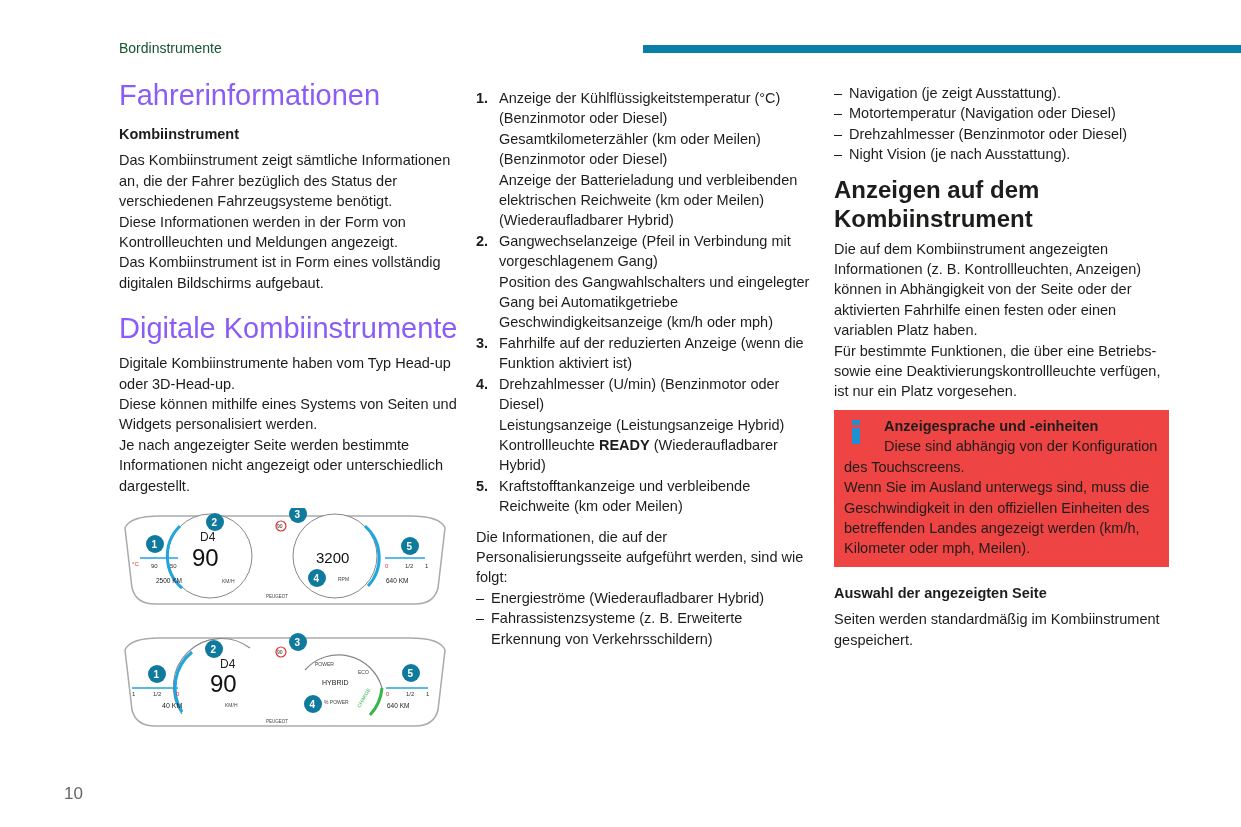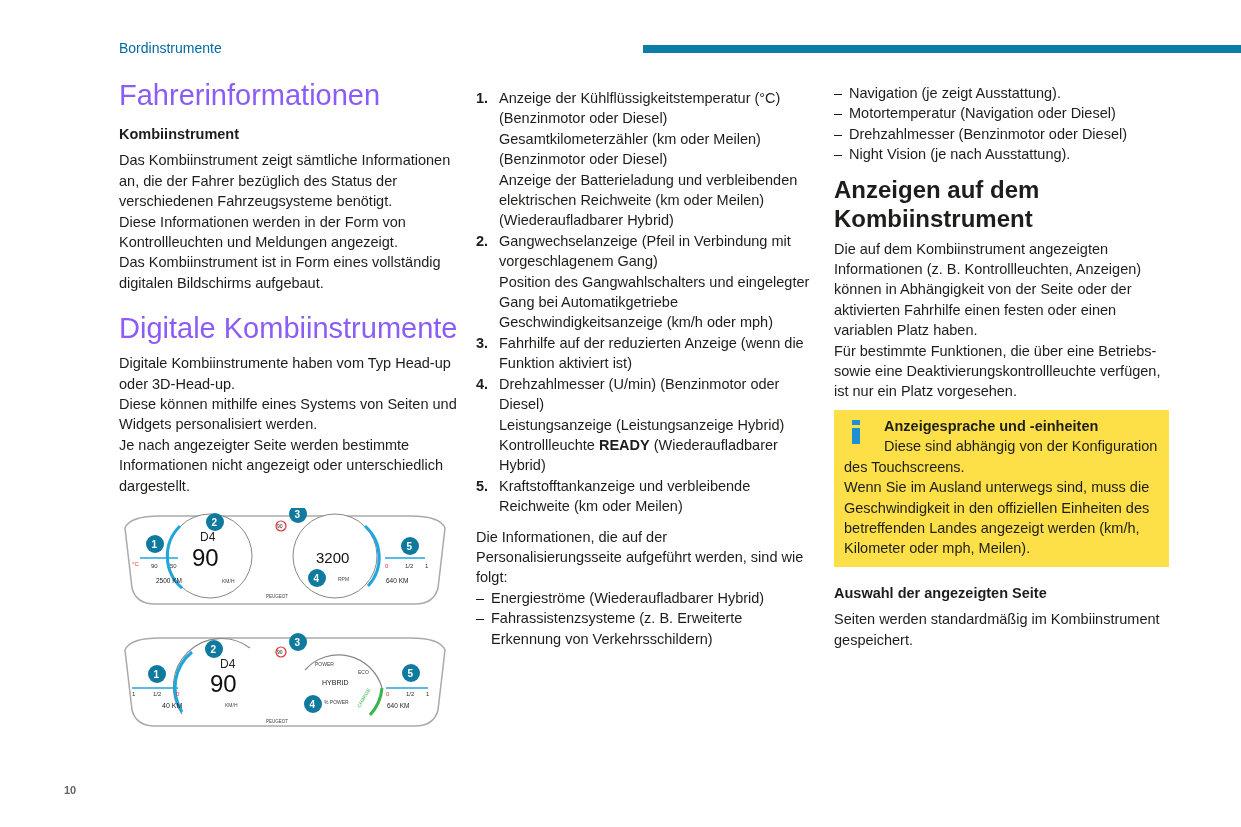--- a/index.html
+++ b/index.html
@@ -1,41 +1,41 @@
 <!DOCTYPE html>
 <html><head>
 <meta charset="utf-8">
 <style>
   * { box-sizing: border-box; margin: 0; padding: 0; }
   html, body { width: 1241px; height: 827px; background: #fff; overflow: hidden; }
   body { position: relative; font-family: "Liberation Sans", sans-serif; color: #1d1d1b; }
-  .section-label { position: absolute; left: 119px; top: 40px; font-size: 14px; color: #0369a1; }
+  .section-label { position: absolute; left: 119px; top: 40px; font-size: 14px; color: #14532d; }
   .top-bar { position: absolute; left: 643px; top: 45px; width: 598px; height: 8px; background: #0a7ea6; }
   .col { position: absolute; font-size: 14.5px; line-height: 20.4px; }
   .col1 { left: 119px; top: 78px; width: 340px; }
   .col2 { left: 476px; top: 88px; width: 335px; }
   .col3 { left: 834px; top: 83px; width: 335px; }
   h1.light { font-weight: normal; font-size: 29px; color: #8b5cf6; line-height: 34px; margin-bottom: 12px; }
   h3 { font-size: 14.5px; font-weight: bold; margin-bottom: 6px; }
   h2.bold { font-size: 24px; font-weight: bold; line-height: 29px; margin: 10px 0 6px; }
   ol.num { list-style: none; }
   ol.num li { position: relative; padding-left: 23px; }
   ol.num li .n { position: absolute; left: 0; top: 0; font-weight: bold; }
   ul.dash { list-style: none; }
   ul.dash li { position: relative; padding-left: 15px; }
   ul.dash li::before { content: "–"; position: absolute; left: 0; }
-  .infobox { background: #fde047; padding: 6px 10px 8px 10px; margin: 8px 0 16px 0; }
+  .infobox { background: #ef4444; padding: 6px 10px 8px 10px; margin: 8px 0 16px 0; }
   .infobox .ihead { display: flex; }
   .infobox .icon-i { width: 10px; height: 24px; margin: 4px 22px 0 8px; position: relative; flex-shrink: 0; }
   .infobox .icon-i::before { content: ""; position: absolute; left: 0; top: 0; width: 8px; height: 5px; background: #1e8fd0; }
   .infobox .icon-i::after { content: ""; position: absolute; left: 0; top: 8px; width: 8px; height: 16px; background: #1e8fd0; }
   .cluster { position: absolute; left: 120px; width: 330px; height: 100px; }
   .cl1 { top: 508px; }
   .cl2 { top: 630px; }
-  .page-num { position: absolute; left: 64px; top: 784px; font-size: 11px; font-weight: bold; color: #666; }
+  .page-num { position: absolute; left: 64px; top: 784px; font-size: 17px; font-weight: normal; color: #666; }
   .sub-h { font-weight: bold; margin: 0 0 6px 0; }
 </style>
 </head>
 <body>
 
 <div class="section-label">Bordinstrumente</div>
 <div class="top-bar"></div>
 
 <div class="col col1">
   <h1 class="light">Fahrerinformationen</h1>

